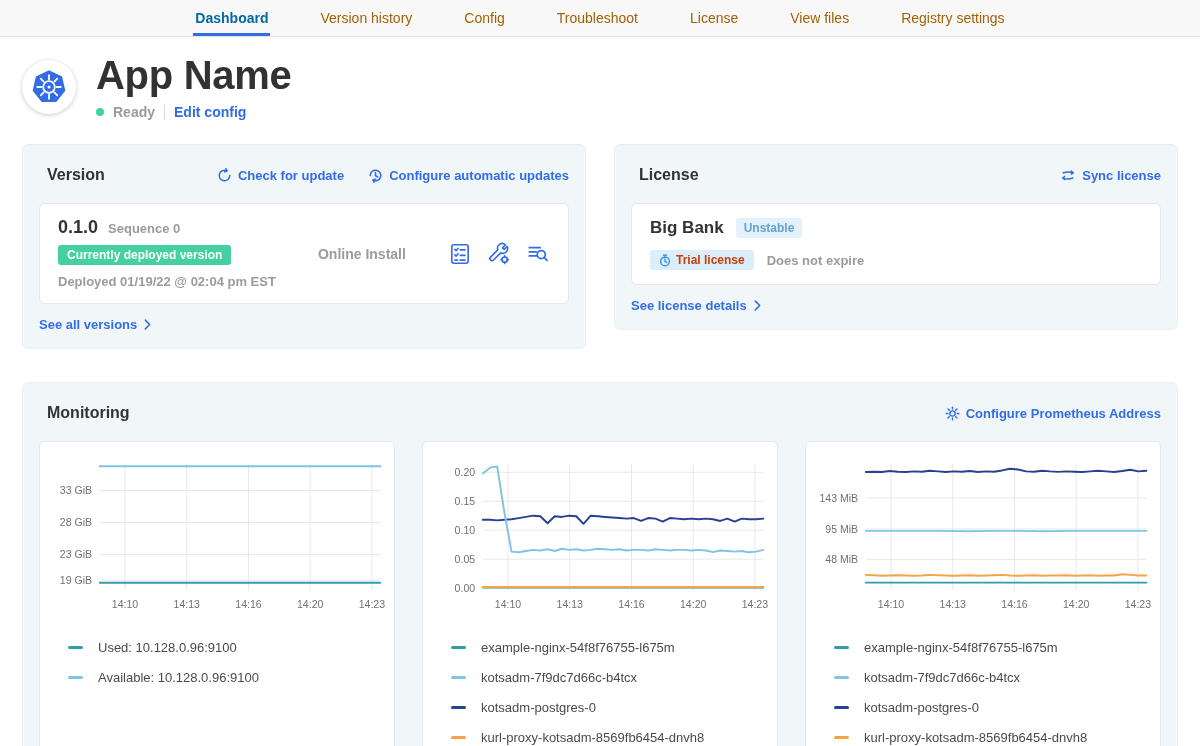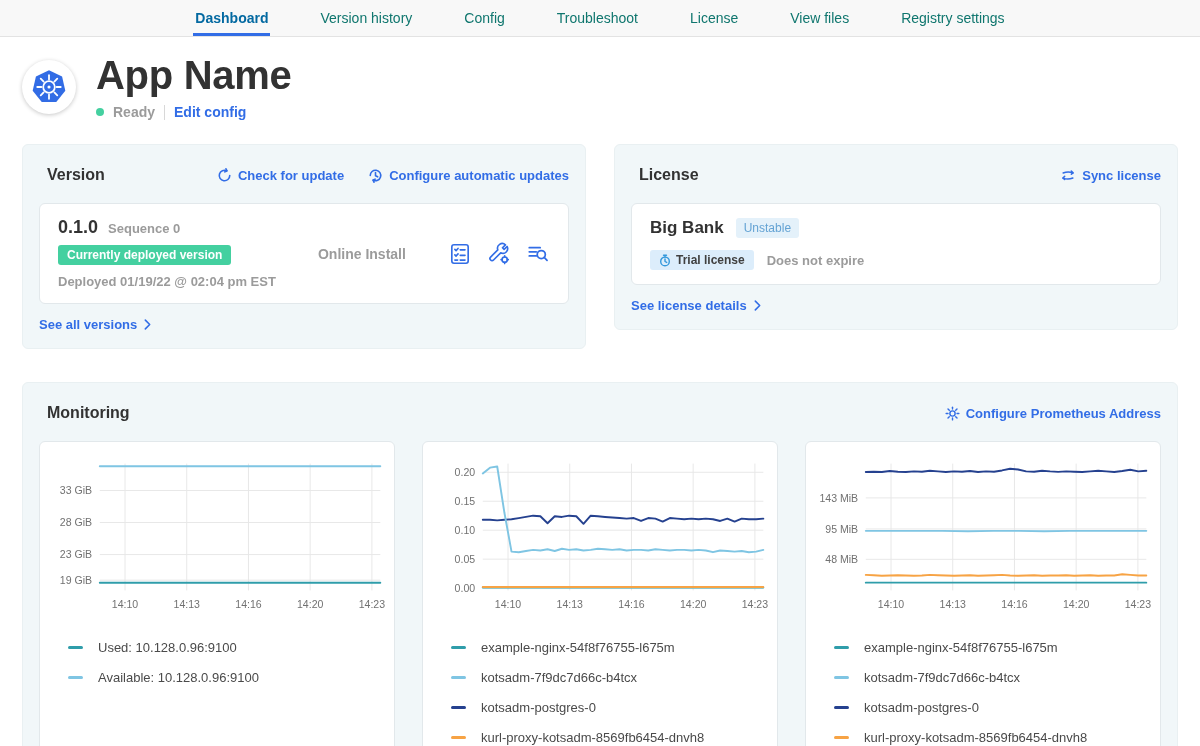--- a/index.html
+++ b/index.html
@@ -7,21 +7,21 @@
   body {
     font-family:"Liberation Sans", sans-serif;
     background:#fff; color:#323232;
     min-width:1200px; width:1200px;
   }
   a { text-decoration:none; cursor:pointer; }
 
   
   .topnav { height:37px; background:#f8f8f8; border-bottom:1px solid #e3e3e3; display:flex; justify-content:center; }
   .tabs { display:flex; gap:48px; height:100%; }
-  .tab { display:flex; align-items:center; font-size:14px; color:#0f766e; cursor:pointer;
+  .tab { display:flex; align-items:center; font-size:14px; color:#a16207; cursor:pointer;
          border-bottom:3px solid transparent; padding:3px 2px 0 2px; }
   .tab.active { color:#0369a1; font-weight:700; border-bottom-color:#326de6; }
 
   
   .app-header { display:flex; align-items:center; gap:20px; padding:16px 24px 24px 22px; }
   .k8s-badge { width:54px; height:54px; border-radius:50%; background:#fff;
                box-shadow:0 1px 4px rgba(0,0,0,.22); display:flex; align-items:center; justify-content:center; }
   .app-title { font-size:40px; font-weight:700; margin:0; letter-spacing:-.3px; }
   .status-row { display:flex; align-items:center; gap:9px; margin-top:6px; font-size:14px; }
   .status-dot { width:8px; height:8px; border-radius:50%; background:#44d0a0; }
@@ -48,23 +48,23 @@
                  padding:3px 9px; border-radius:3px; margin:9px 0 9px; }
   .deployed { color:#9b9b9b; font-size:13px; font-weight:700; margin:0; }
   .install-type { flex:1; text-align:center; color:#9b9b9b; font-weight:700; font-size:14px; }
   .ver-icons { display:flex; gap:15px; align-items:center; }
   .icon-btn { color:#326de6; cursor:pointer; display:inline-flex; }
   .see-link { display:inline-flex; align-items:center; gap:7px; color:#326de6; font-weight:700; font-size:13px; margin-top:13px; }
 
   
   .lic-row1 { display:flex; align-items:center; gap:12px; }
   .lic-name { font-size:17px; font-weight:700; }
-  .badge-channel { background:#e4f1fa; color:#64a3d4; font-size:12px; font-weight:400; padding:3px 8px; border-radius:3px; }
+  .badge-channel { background:#e4f1fa; color:#64a3d4; font-size:12px; font-weight:700; padding:3px 8px; border-radius:3px; }
   .lic-row2 { display:flex; align-items:center; gap:13px; margin-top:12px; }
-  .badge-trial { background:#dcedfb; color:#404040; font-size:12px; font-weight:700; padding:3px 9px;
+  .badge-trial { background:#dcedfb; color:#c2410c; font-size:12px; font-weight:700; padding:3px 9px;
                  border-radius:3px; display:inline-flex; align-items:center; gap:5px; }
   .expiry { color:#9b9b9b; font-size:13px; font-weight:600; }
 
   
   .monitoring { margin:33px 22px 8px; }
   .charts { display:grid; grid-template-columns:repeat(3,1fr); gap:27px; margin-top:4px; }
   .chart-card { background:#fff; border:1px solid #e2e8eb; border-radius:6px; padding:12px 6px 18px;
                 display:flex; flex-direction:column; min-height:336px; }
   .chart-svg { width:100%; height:auto; display:block; }
   .chart-svg text { font-family:"Liberation Sans", sans-serif; font-size:11px; fill:#717171; }

